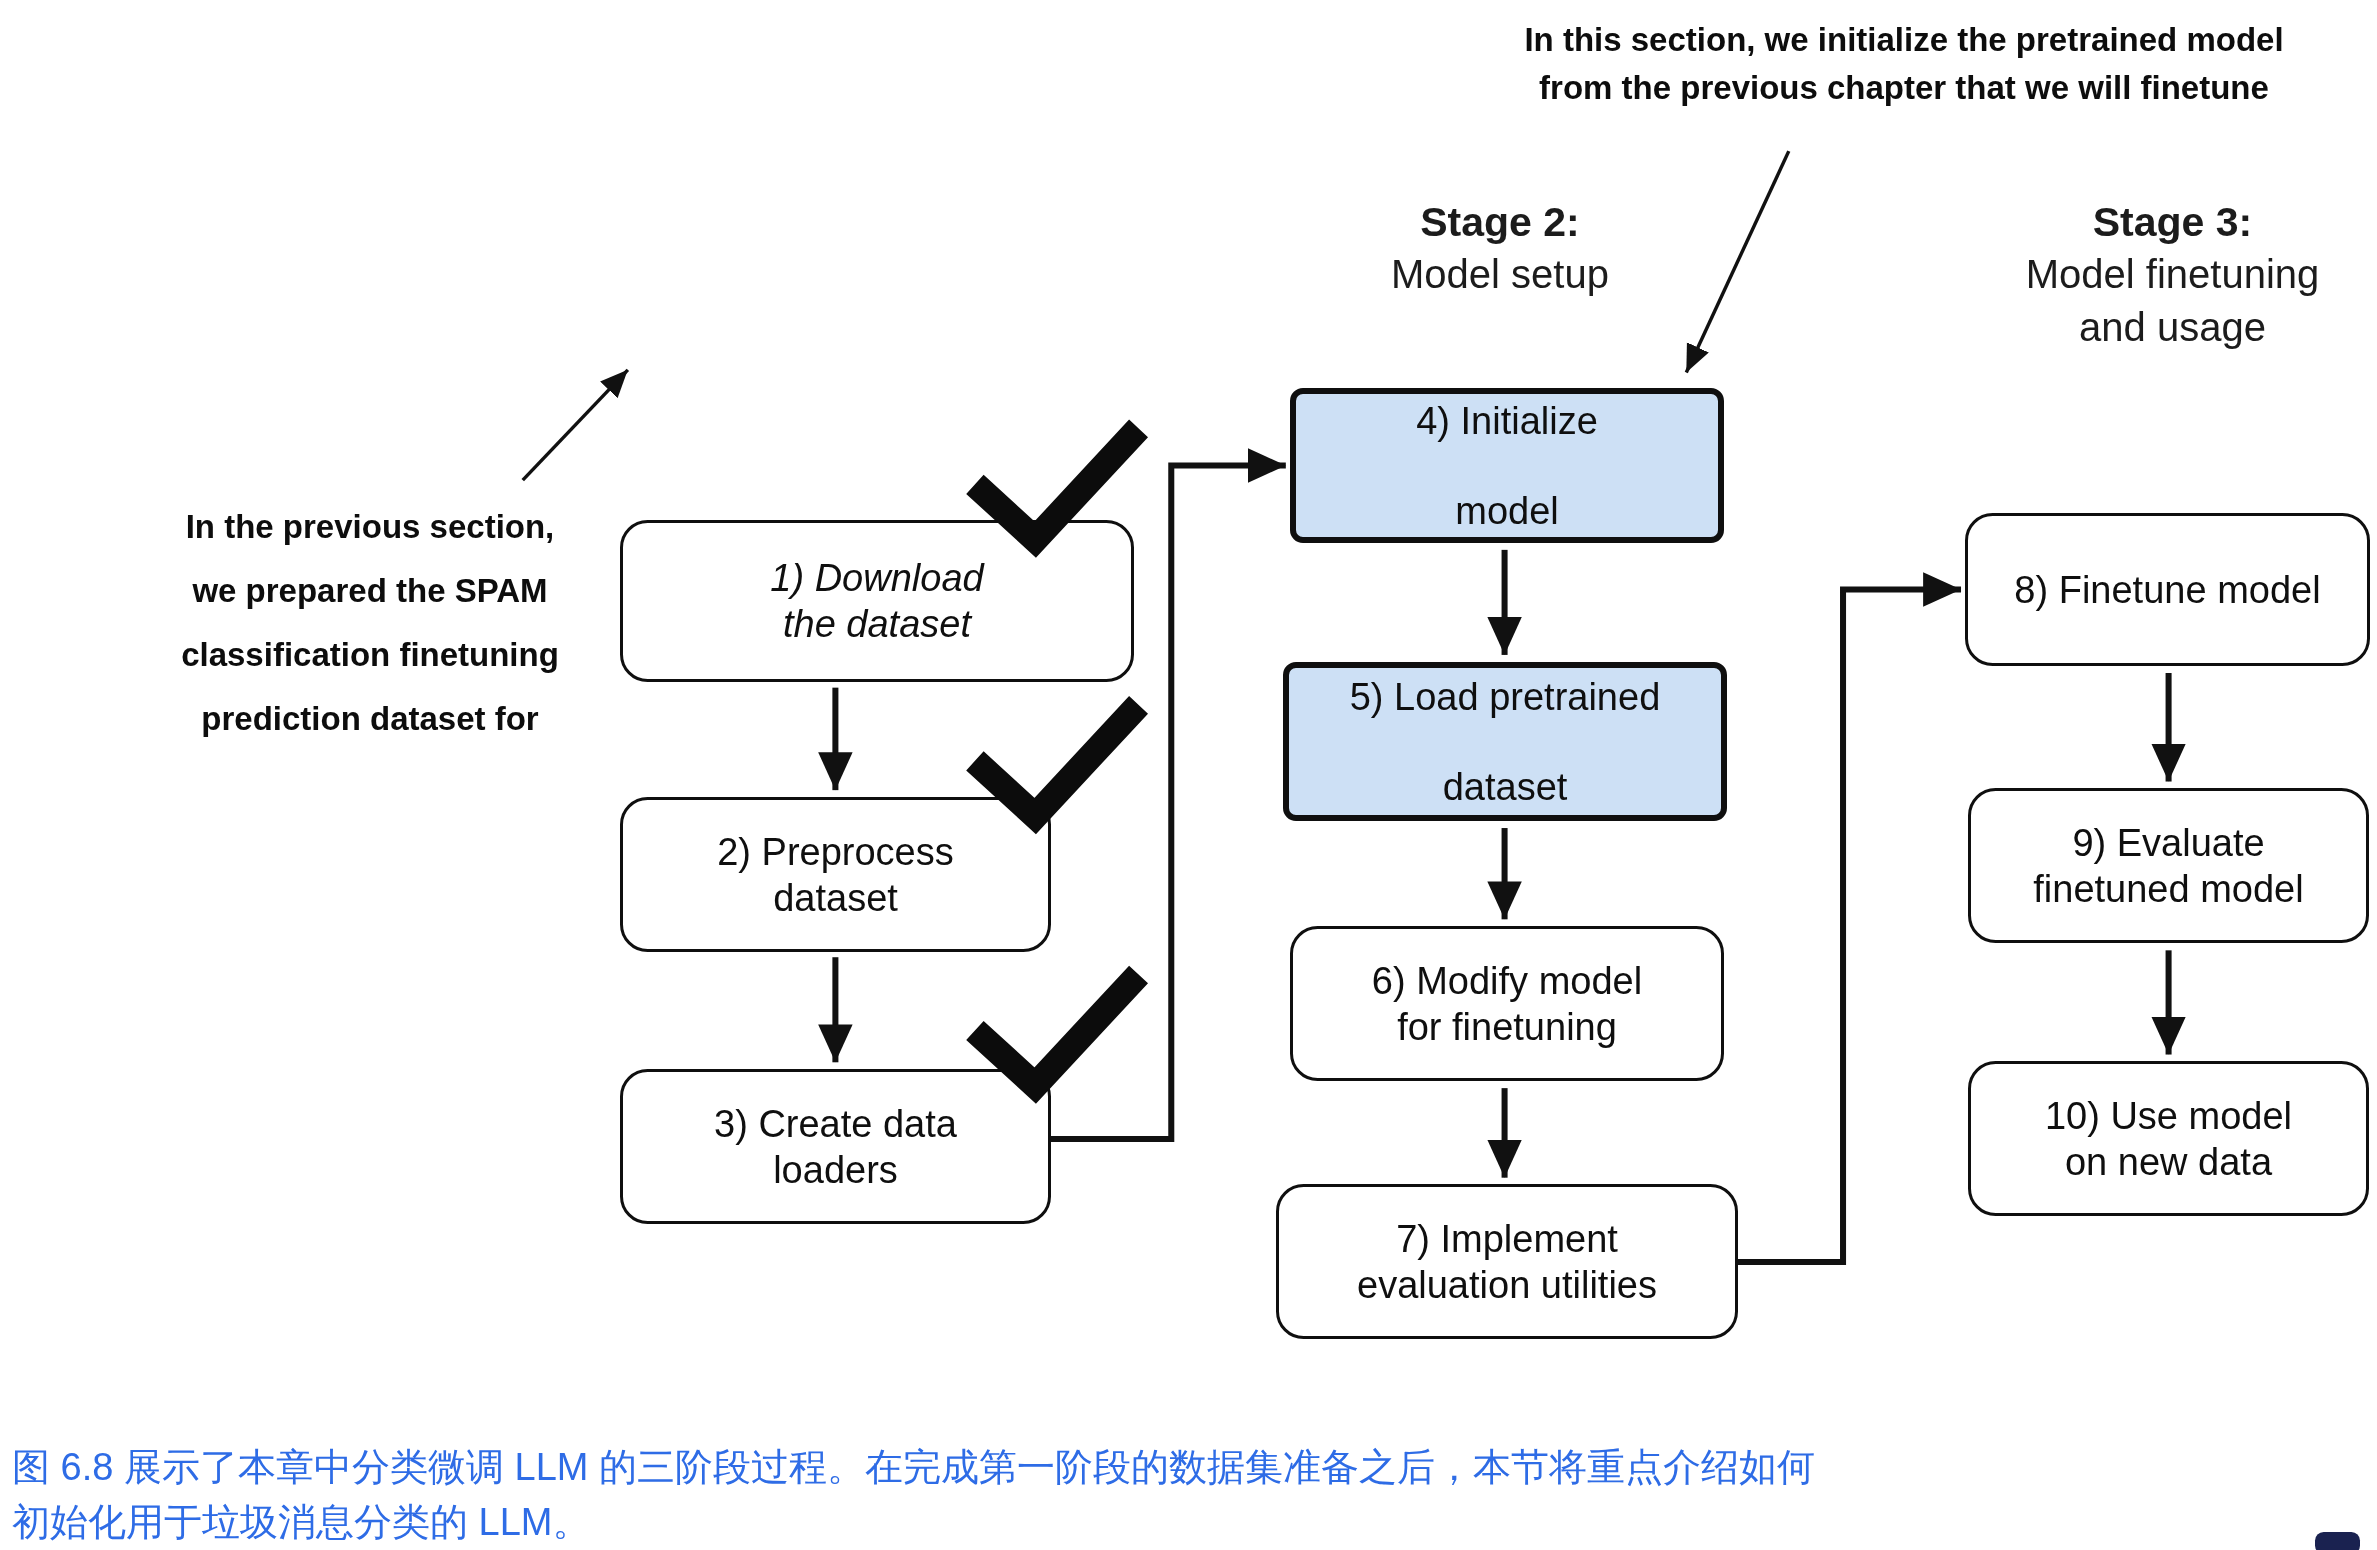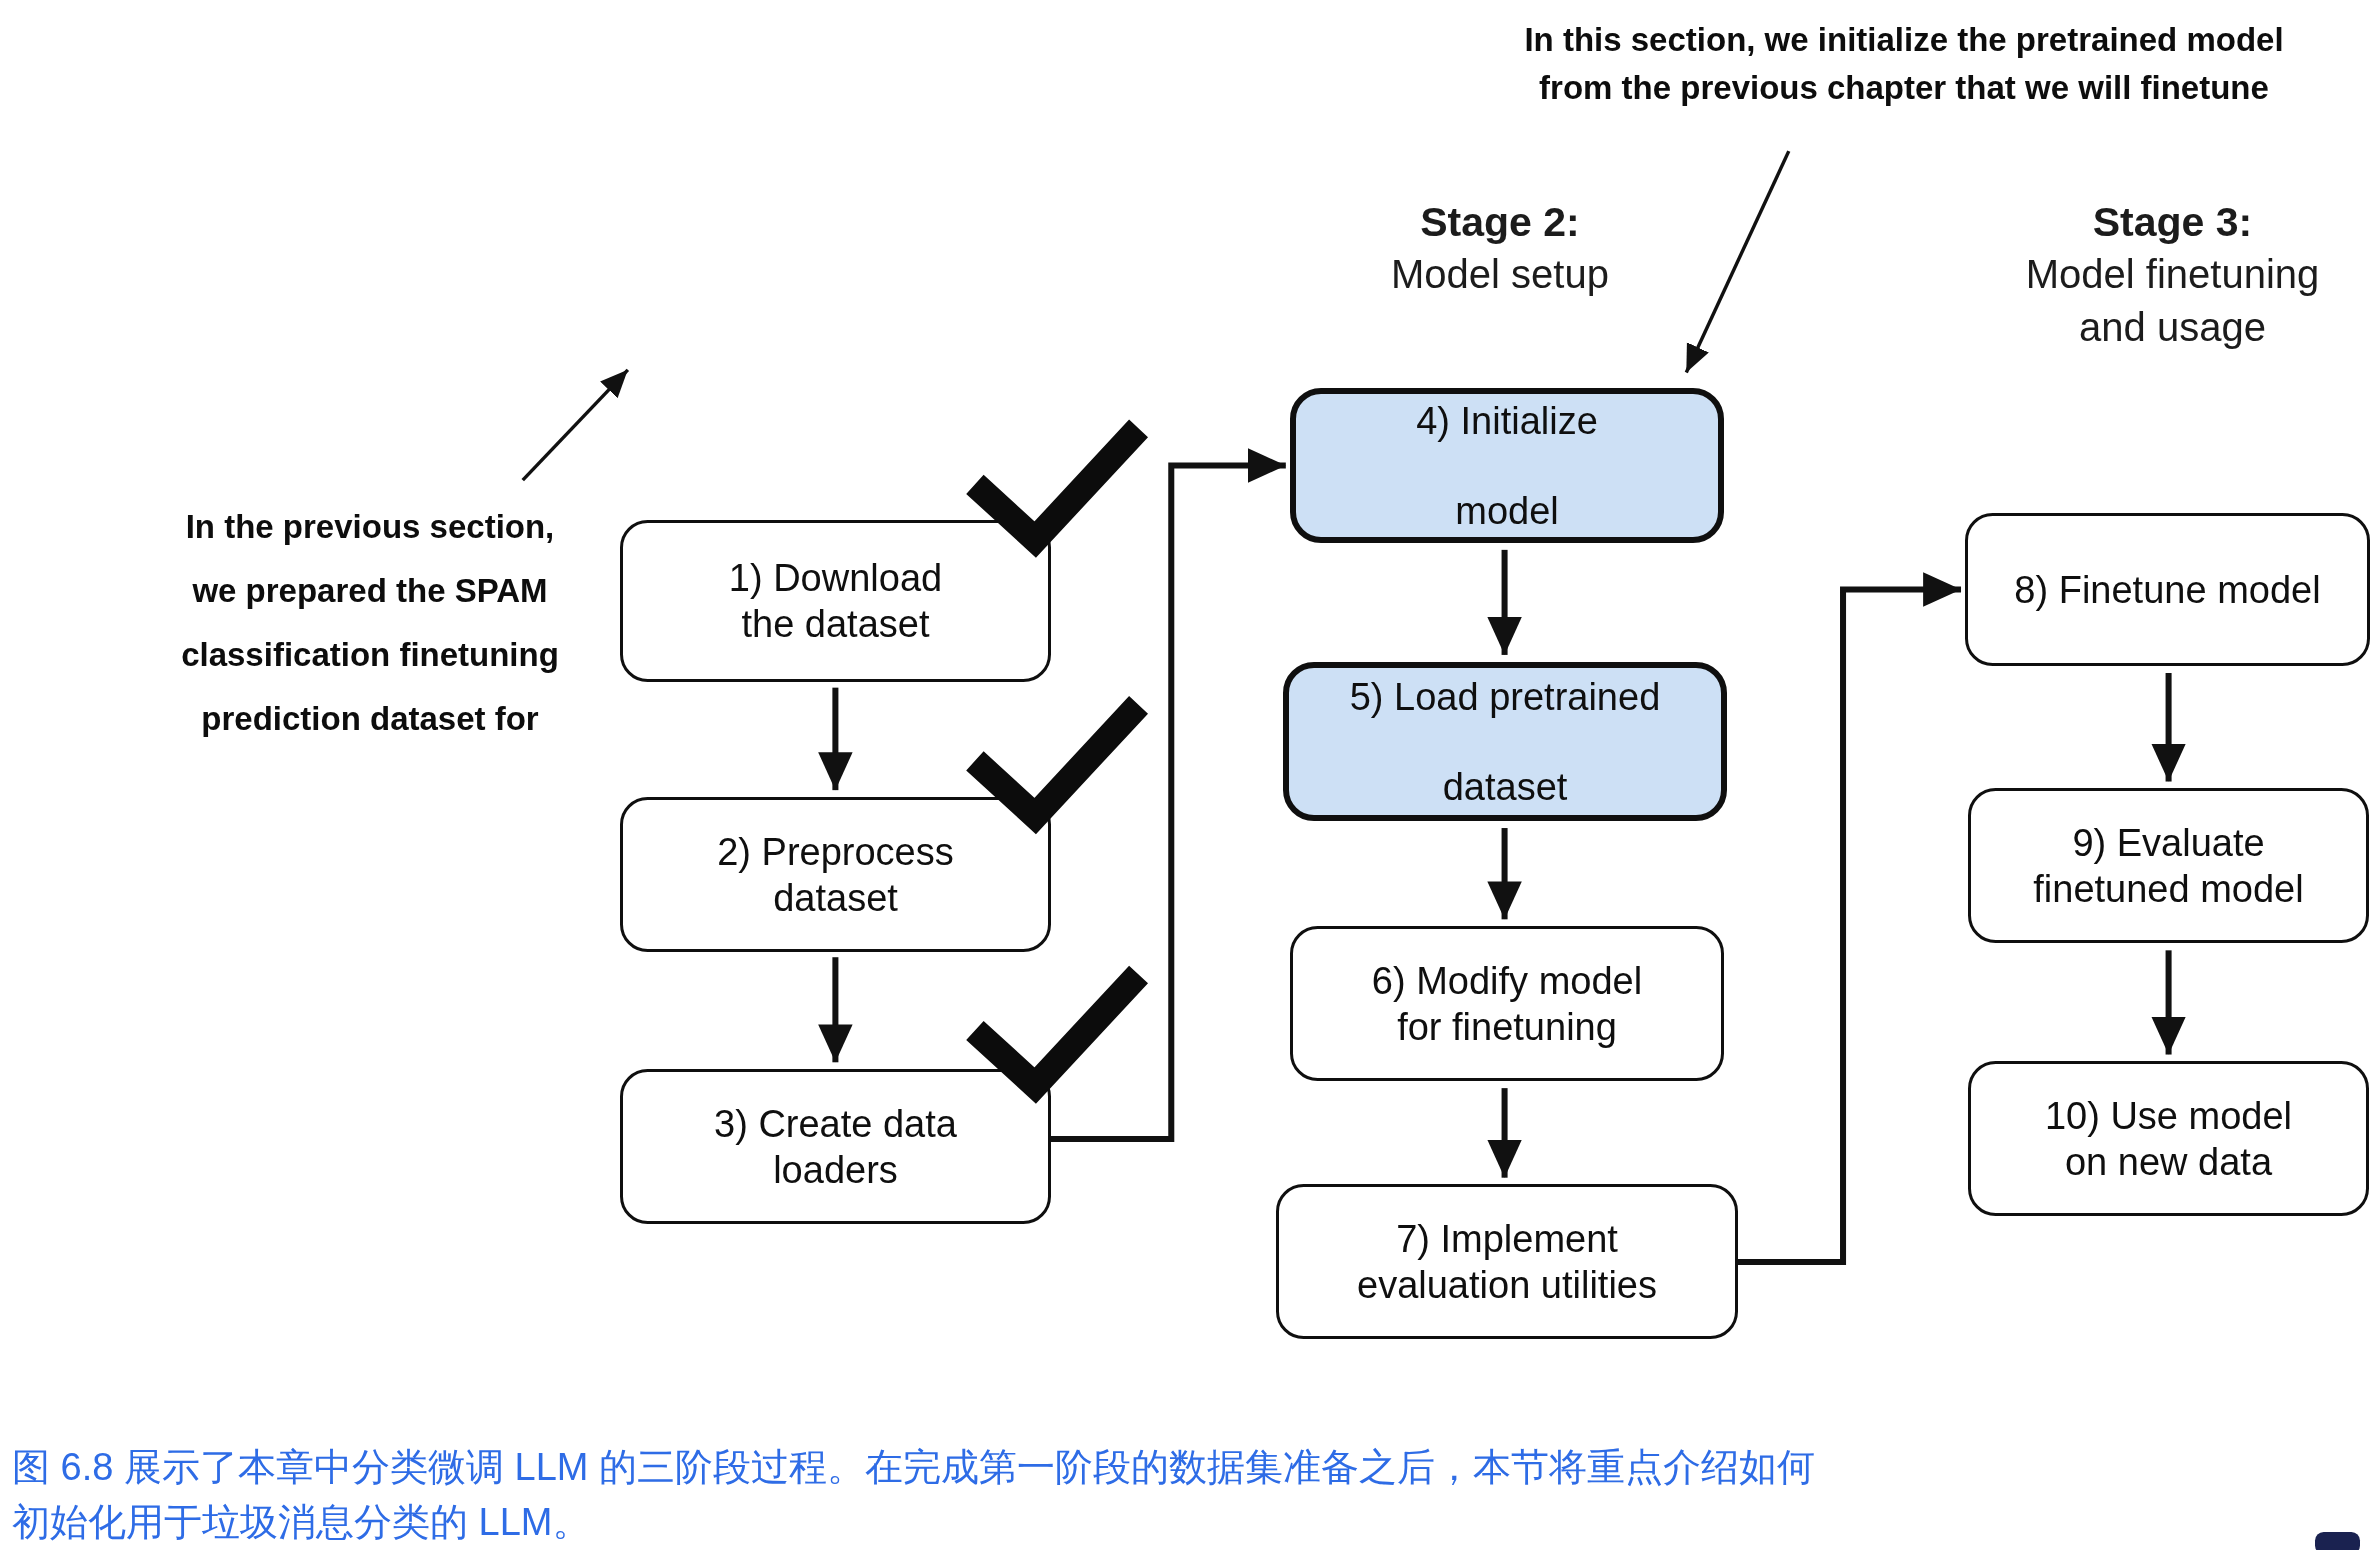--- a/index.html
+++ b/index.html
@@ -53,25 +53,25 @@
     justify-content: center;
     text-align: center;
     font-size: 38px;
     line-height: 46px;
     color: #0f0f0f;
   }
   .flow-box span { display: block; }
   .flow-box.highlight {
     background: var(--highlight-fill, #cde0f5);
     border-width: 6px;
-    border-radius: 31px;
+    border-radius: 13px;
     gap: 44px;
   }
 
-  #box-1  { left: 620px;  top: 520px;  width: 431px; height: 162px; }
+  #box-1  { left: 620px;  top: 520px;  width: 514px; height: 162px; font-style: italic; }
   #box-2  { left: 620px;  top: 797px;  width: 431px; height: 155px; }
   #box-3  { left: 620px;  top: 1069px; width: 431px; height: 155px; }
   #box-4  { left: 1290px; top: 388px;  width: 434px; height: 155px; }
   #box-5  { left: 1283px; top: 662px;  width: 444px; height: 159px; }
   #box-6  { left: 1290px; top: 926px; width: 434px; height: 155px; }
   #box-7  { left: 1276px; top: 1184px; width: 462px; height: 155px; }
   #box-8  { left: 1965px; top: 513px;  width: 405px; height: 153px; }
   #box-9  { left: 1968px; top: 788px;  width: 401px; height: 155px; }
   #box-10 { left: 1968px; top: 1061px; width: 401px; height: 155px; }
 

